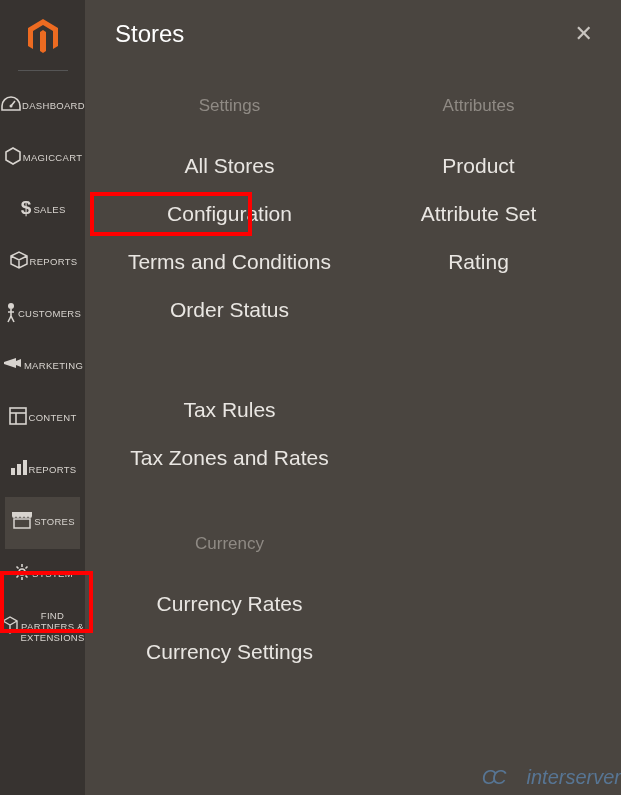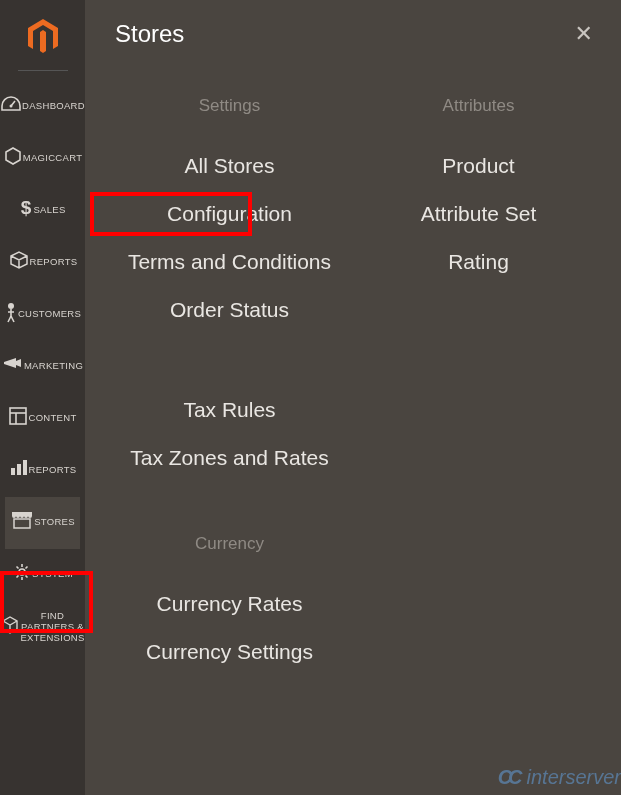--- a/index.html
+++ b/index.html
@@ -133,23 +133,23 @@
       display: flex;
       align-items: center;
       gap: 2px;
       color: #5a7ea3;
       font-size: 20px;
       font-style: italic;
       font-weight: 400;
       opacity: 0.85;
     }
     .watermark .cc {
-      font-weight: 700;
+      font-weight: 400;
       letter-spacing: -4px;
-      margin-right: 6px;
+      margin-right: 22px;
     }
   </style>
 </head>
 <body>
 
 <div class="sidebar">
   <div class="logo-wrap">
     <svg width="34" height="38" viewBox="0 0 34 38">
       <path d="M17 1 L32 10 L32 28 L27 31 L27 13 L17 7 L7 13 L7 31 L2 28 L2 10 Z" fill="#ed6b21"></path>
       <path d="M14 14 L14 33 L17 35 L20 33 L20 14 L17 12 Z" fill="#ed6b21"></path>

